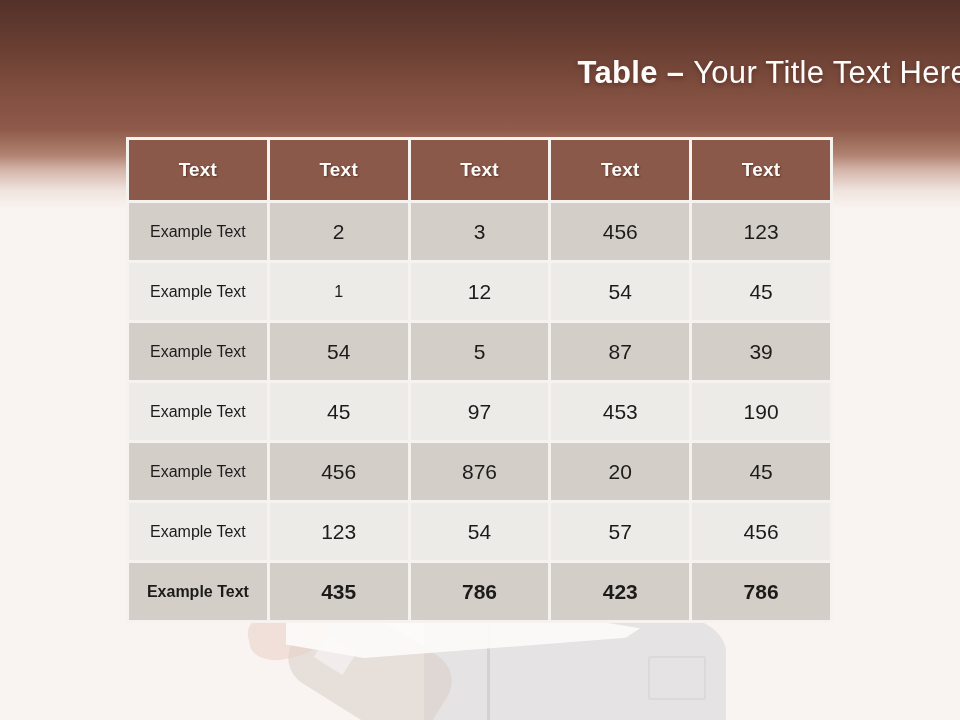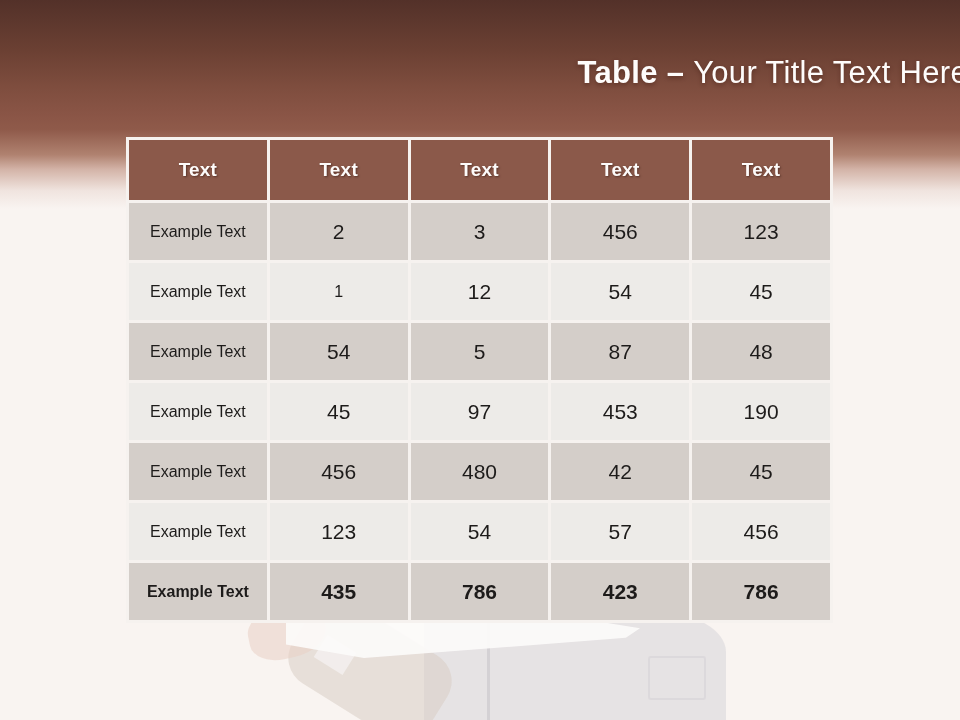--- a/index.html
+++ b/index.html
@@ -110,34 +110,34 @@
         <td>1</td>
         <td>12</td>
         <td>54</td>
         <td>45</td>
       </tr>
       <tr>
         <td>Example Text</td>
         <td>54</td>
         <td>5</td>
         <td>87</td>
-        <td>48</td>
+        <td>39</td>
       </tr>
       <tr>
         <td>Example Text</td>
         <td>45</td>
         <td>97</td>
         <td>453</td>
         <td>190</td>
       </tr>
       <tr>
         <td>Example Text</td>
         <td>456</td>
-        <td>480</td>
-        <td>42</td>
+        <td>876</td>
+        <td>20</td>
         <td>45</td>
       </tr>
       <tr>
         <td>Example Text</td>
         <td>123</td>
         <td>54</td>
         <td>57</td>
         <td>456</td>
       </tr>
       <tr>

